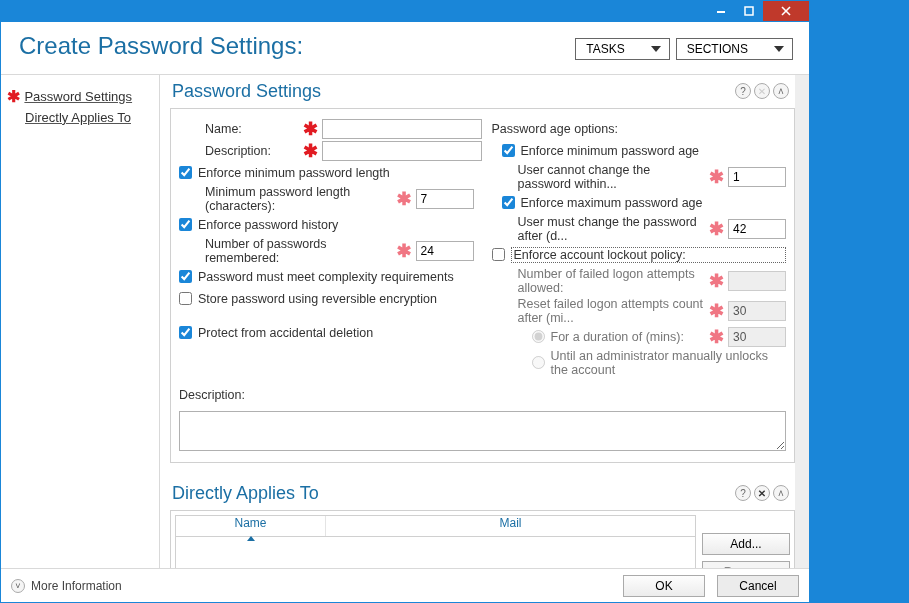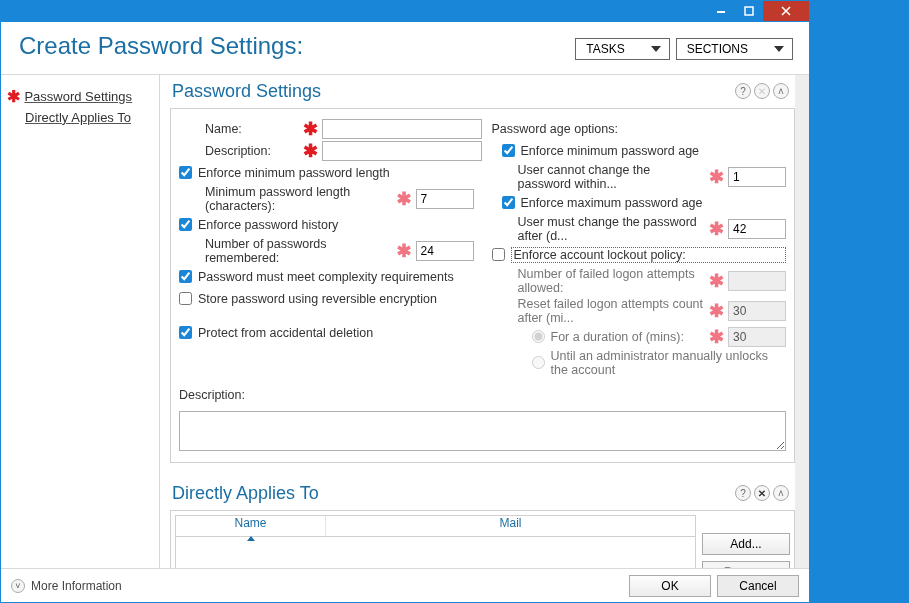--- a/index.html
+++ b/index.html
@@ -51,21 +51,21 @@
 .table-head { display:flex; border:1px solid #d0d0d0; height:22px; align-items:center; font-size:12px;}
 .th { color:#1b6fa4; padding:0 8px; border-right:1px solid #e4e4e4; height:100%; display:flex; align-items:center; gap:6px;flex-direction:column;}
 .th .sort { width:0;height:0;border-left:4px solid transparent;border-right:4px solid transparent;border-bottom:5px solid #1b6fa4;}
 .table-rows { height:56px; border:1px solid #d0d0d0; border-top:none;}
 .btn-col { display:flex; flex-direction:column; gap:6px; padding-top:18px;}
 .std-btn { border:1px solid #aaa; background:linear-gradient(#fdfdfd,#ececec); width:88px; height:22px; font-size:12px; cursor:pointer;}
 .std-btn.remove { color:#888; background:#f5f5f5;}
 .footer { border-top:1px solid #d9d9d9; height:36px; display:flex; align-items:center; padding:0 10px; font-size:12px; }
 .more-info { display:flex; align-items:center; gap:6px; cursor:pointer; color:#444;}
 .footer-spacer { flex:1;}
-.ftr-btn { border:1px solid #aaa; background:linear-gradient(#fdfdfd,#ececec); width:82px; height:22px; font-size:12px; cursor:pointer; margin-left:6px;}
+.ftr-btn { border:1px solid #aaa; background:linear-gradient(#fdfdfd,#ececec); width:82px; height:22px; font-size:12px; cursor:pointer; margin-left:12px;}
 .ftr-btn.cancel { background:#ececec;}
 .lockout-head { border:1px dotted #666; padding:0 2px; flex:1;}
 .disabled-text { color:#777; }
 .circ-chev { width:14px;height:14px;border:1px solid #aaa;border-radius:50%;display:flex;align-items:center;justify-content:center;font-size:9px;background:#f5f5f5;color:#555;}
 </style>
 </head>
 <body>
 
 <div class="window">
   <div class="titlebar">

